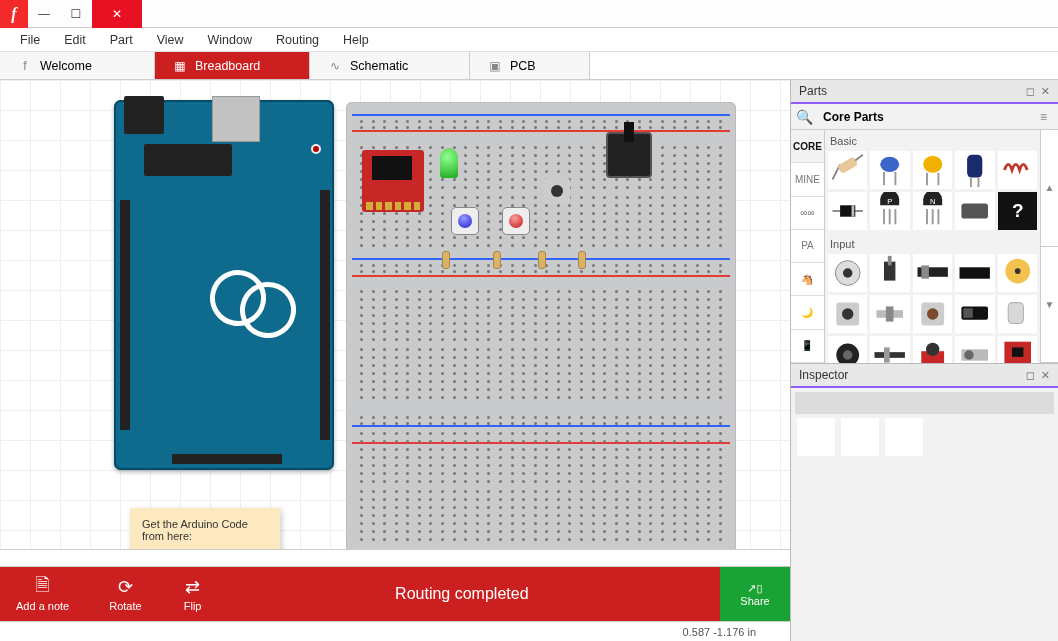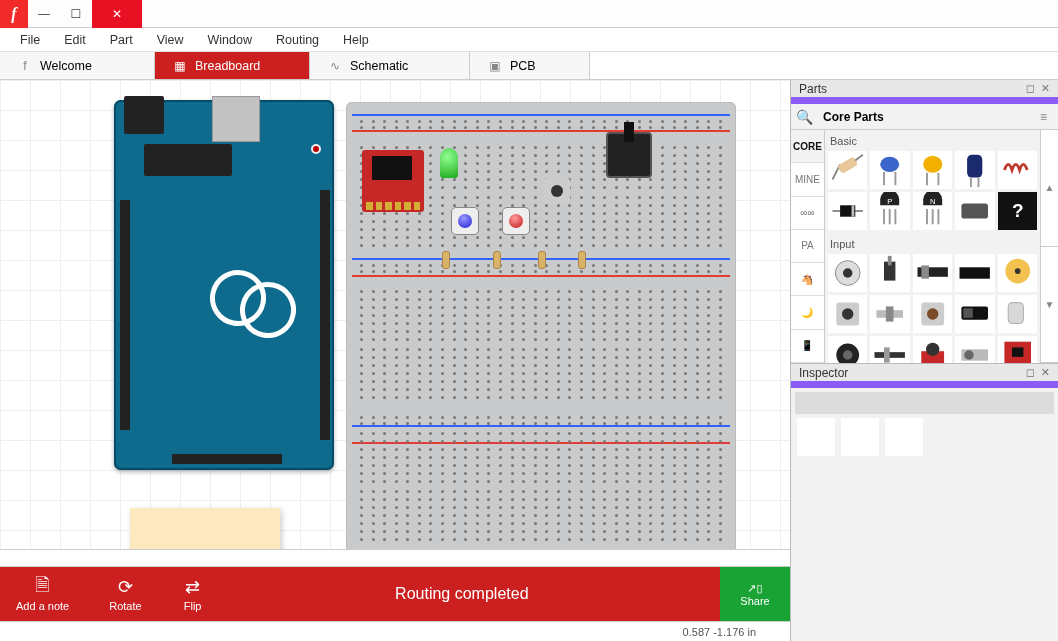--- a/index.html
+++ b/index.html
@@ -65,21 +65,21 @@
   .act .ic { width:22px; height:22px; display:flex; align-items:center; justify-content:center; font-size:18px }
   .share { background:#1aa335; height:54px; width:70px; display:flex; flex-direction:column; align-items:center; justify-content:center; font-size:11px; margin-right:-16px}
   .scrollhint { height:18px; background:#fff; border-top:1px solid #ccc; border-bottom:1px solid #ccc;}
   
   .status { height:20px; display:flex; align-items:center; font-size:11px; color:#555; padding:0 6px; gap:8px; border-top:1px solid #ccc}
   .status .zoom { display:flex; align-items:center; gap:4px }
   .slider { width:190px; height:4px; background:#ddd; position:relative }
   .slider .knob { position:absolute; left:38px; top:-4px; width:12px;height:12px;background:#999;border-radius:50% }
   
   .side { width:268px; background:#f2f2f2; border-left:1px solid #bbb; display:flex; flex-direction:column }
-  .panel-head { height:24px; background:#e8e8e8; border-bottom:7px solid #8b5cf6; display:flex; align-items:center; padding:0 8px; font-size:12px; color:#333 }
+  .panel-head { height:24px; background:#e8e8e8; border-bottom:2px solid #8b5cf6; display:flex; align-items:center; padding:0 8px; font-size:12px; color:#333 }
   .panel-head .icons { margin-left:auto; display:flex; gap:6px; color:#777; font-size:11px }
   .search-row { height:26px; display:flex; align-items:center; padding:2px 4px; border-bottom:1px solid #ccc; gap:6px }
   .search-row input { flex:1; font-size:12px; font-weight:bold; border:none; padding:3px 2px; background:transparent }
   .mag { width:20px;height:20px; display:flex;align-items:center;justify-content:center; font-size:14px; color:#666 }
   .menu-ico { width:14px;height:14px; color:#888; font-size:12px }
   .parts-body { flex:1; display:flex; overflow:hidden }
   .cat-strip { width:34px; background:#fff; border-right:1px solid #ccc; display:flex; flex-direction:column }
   .cat { height:34px; display:flex; align-items:center; justify-content:center; font-size:10px; color:#777; border-bottom:1px solid #ddd;}
   .cat.sel { background:#f2f2f2; font-weight:bold; color:#111;}
   .parts-scroll { flex:1; overflow:auto; padding:3px; }
@@ -1812,20 +1812,21 @@
         <path d="M134 248 C 60 300 150 345 300 360 C 460 372 620 370 626 198" stroke="#b44ad0" stroke-width="3" fill="none"></path>
         <path d="M134 182 C 100 180 120 182 335 212 " stroke="#ff7b00" stroke-width="3" fill="none"></path>
         <path d="M134 196 C 110 195 120 198 335 230 " stroke="#d22" stroke-width="3" fill="none"></path>
         <path d="M589 80 L589 42" stroke="#1aa335" stroke-width="2" fill="none"></path>
         <path d="M602 80 L602 42" stroke="#1aa335" stroke-width="2" fill="none"></path>
         <path d="M614 80 L614 42" stroke="#1aa335" stroke-width="2" fill="none"></path>
         <path d="M652 110 Q660 160 648 185 Q640 198 632 199" stroke="#1a1a1a" stroke-width="3" fill="none"></path>
       </svg>
 
       <div class="sticky">
+        <div>Get the Arduino Code from here:</div>
         <div style="height:8px"></div>
 
       </div>
 
     </div>
     <div class="scrollhint"></div>
     <div class="actionbar">
       <div class="act">
           <div class="ic">🗎</div>
           <span>Add a note</span>

